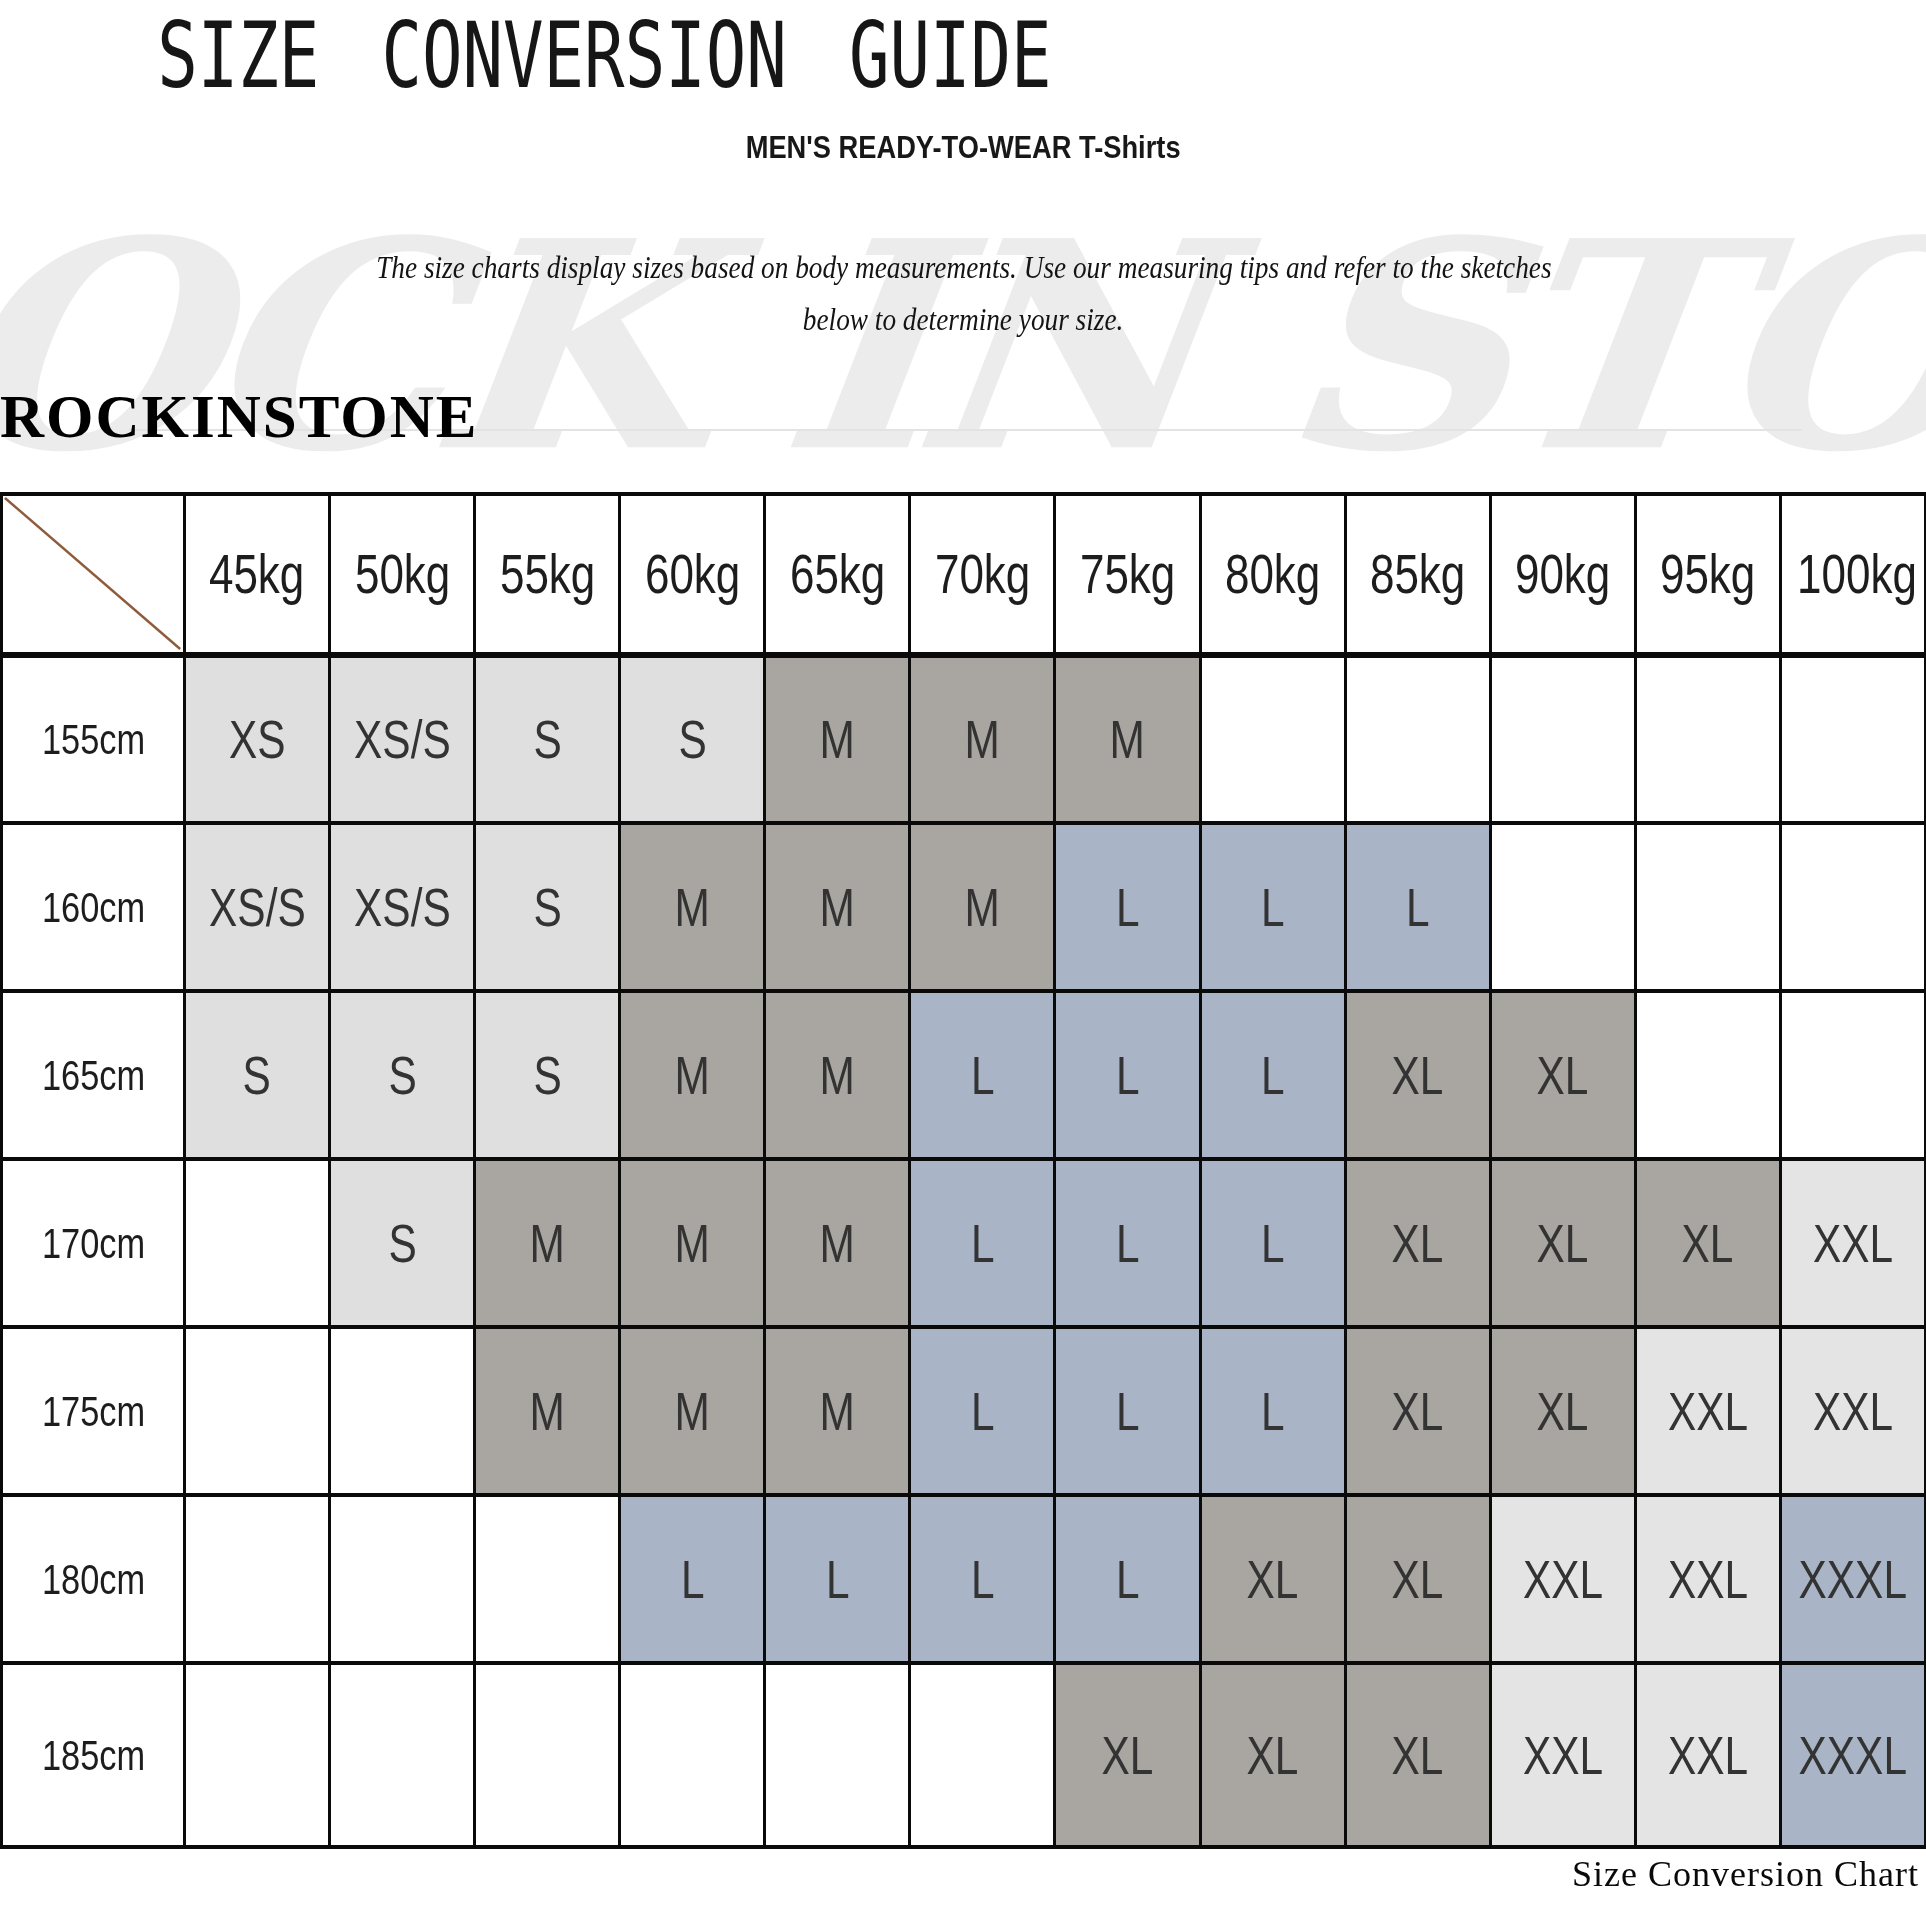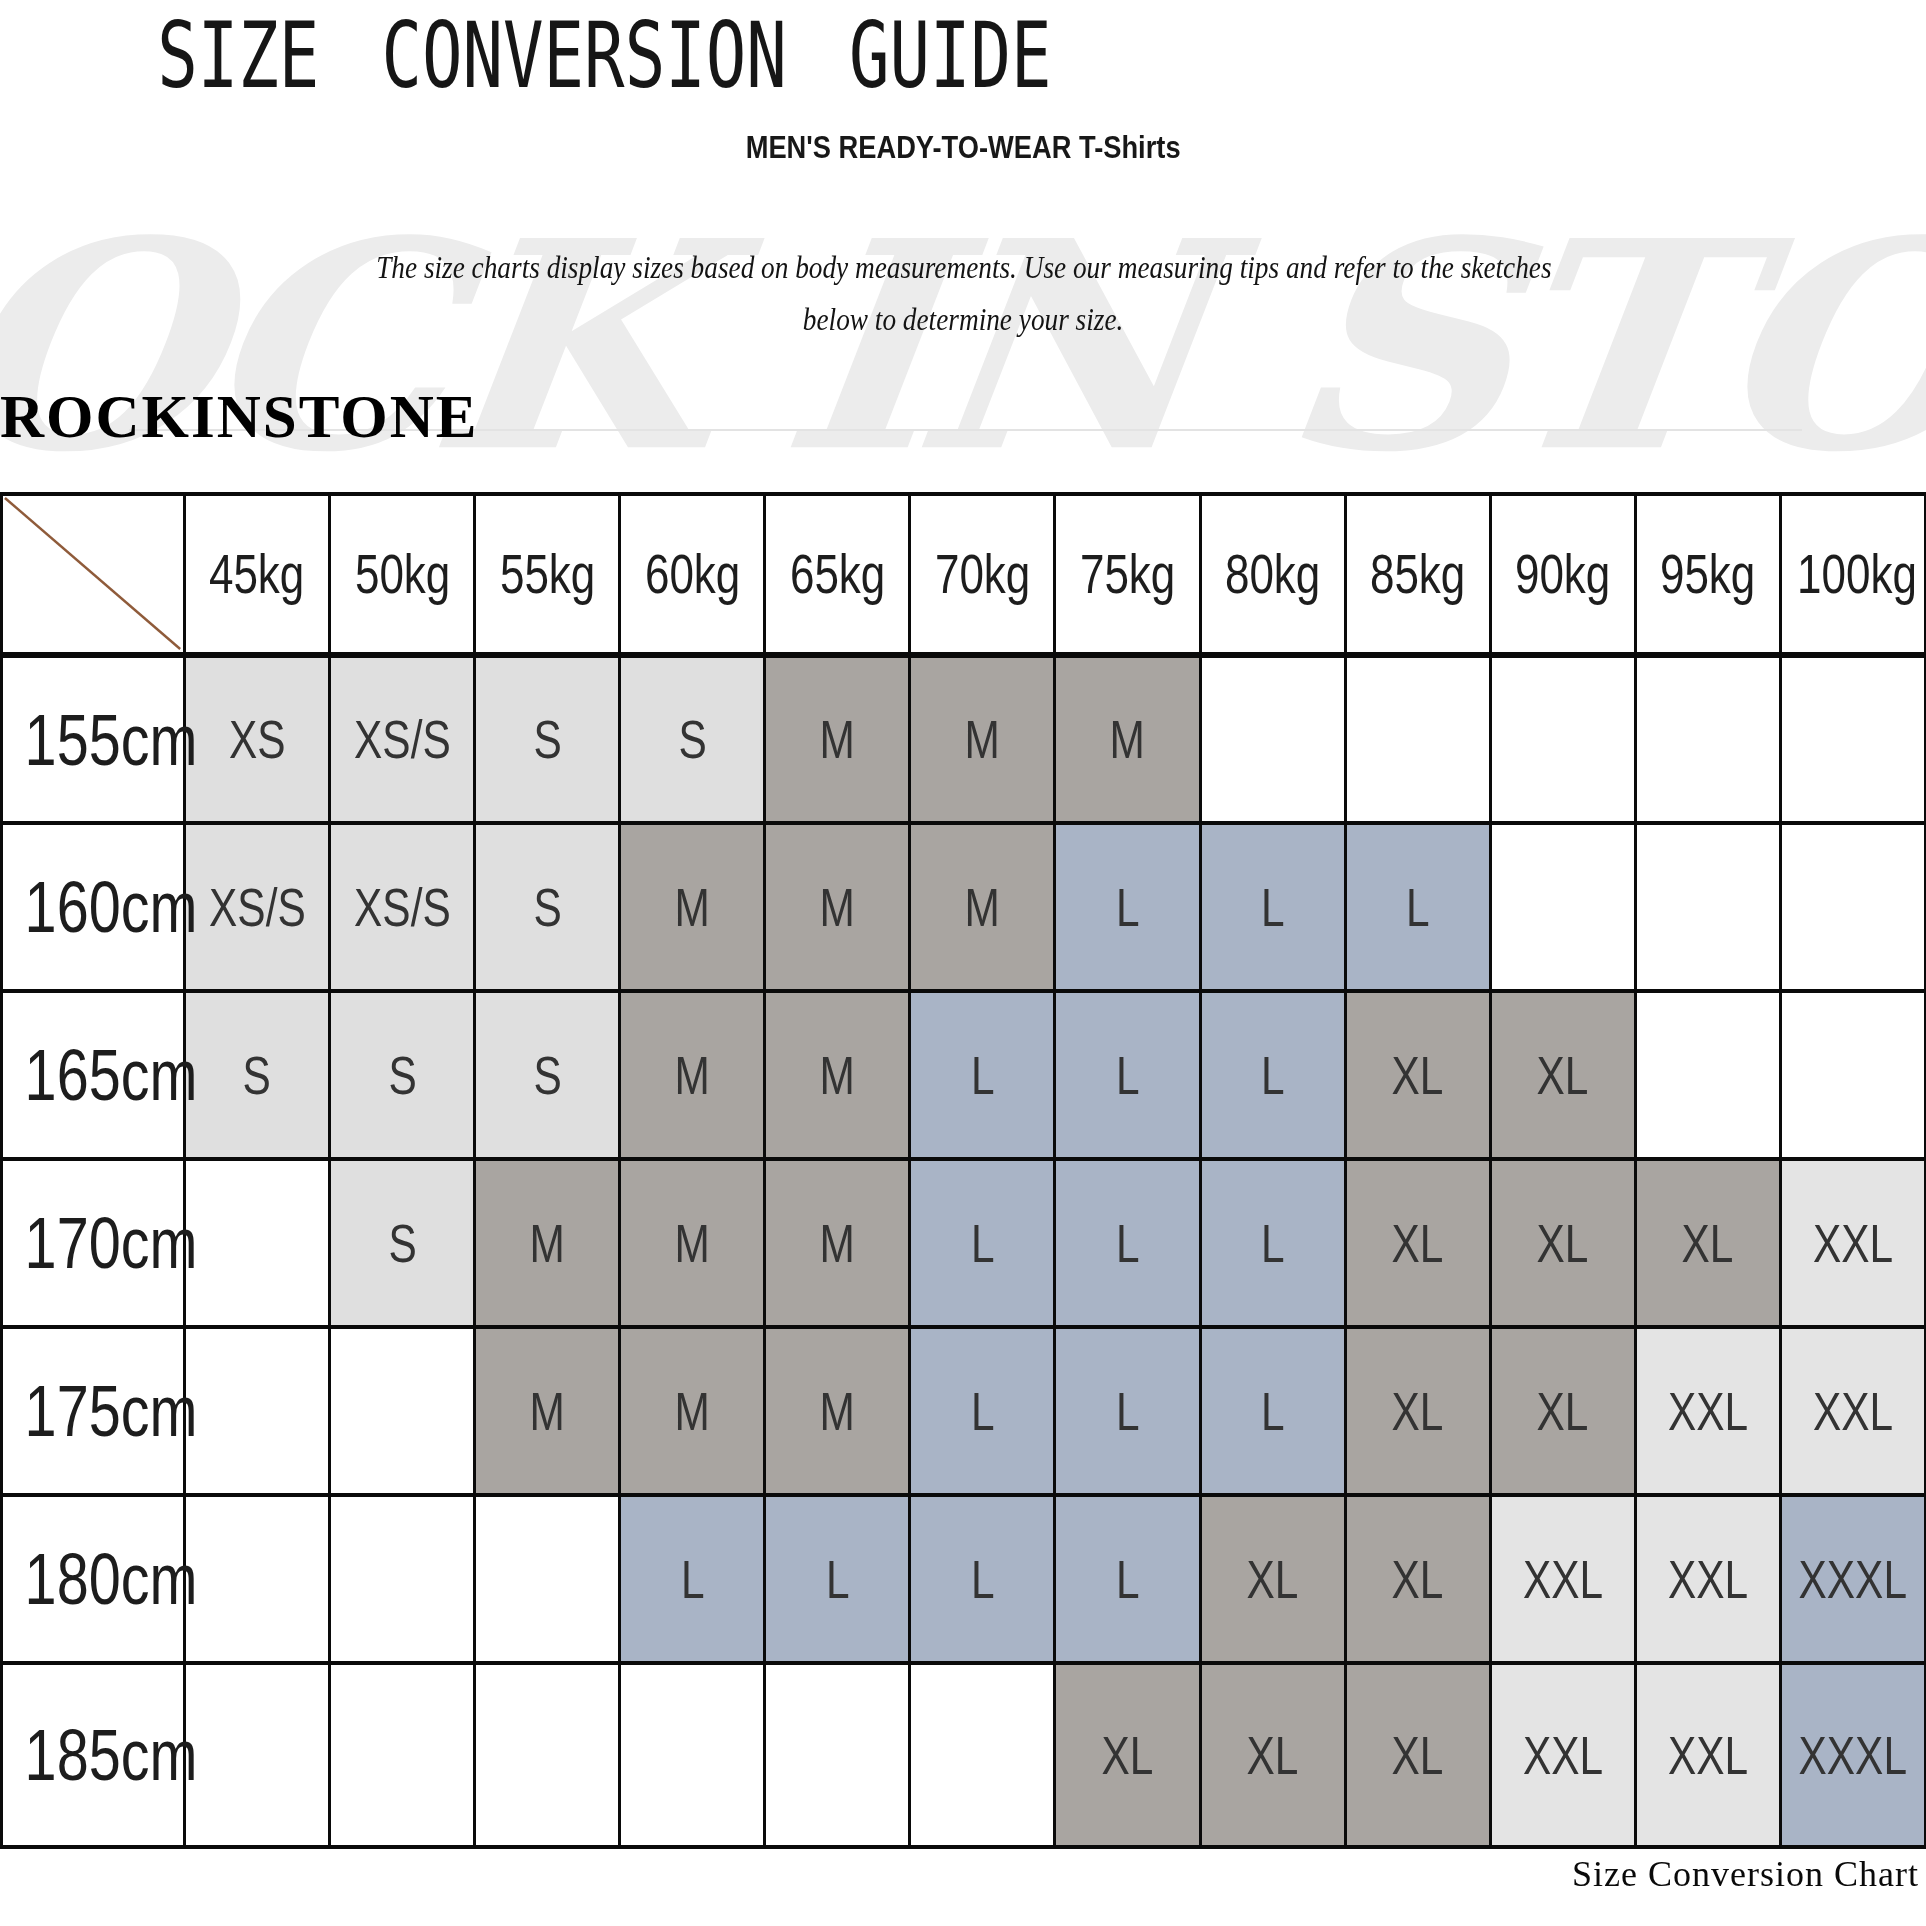--- a/index.html
+++ b/index.html
@@ -42,21 +42,21 @@
   th,td{border:3px solid #0a0a0a;border-top-width:4px;border-bottom-width:4px;
     text-align:center;vertical-align:middle;padding:0;background:#ffffff;}
   thead tr{height:161px;}
   tbody tr{height:168px;}
   tbody tr:last-child{height:184px;}
   thead th{border-bottom-width:6px;}
   th.corner{position:relative;}
   th.corner svg{position:absolute;top:0;left:0;width:100%;height:100%;display:block;}
   .squeeze-cell{display:inline-block;transform:scaleX(0.80);transform-origin:center;}
   th.weight{font-size:55px;font-weight:normal;color:#1d1d1d;}
-  th.height{font-size:72px;font-weight:normal;color:#1d1d1d;background:#ffffff;}
+  th.height{font-size:43px;font-weight:normal;color:#1d1d1d;background:#ffffff;}
   td.cell{font-size:53px;color:#333333;}
   td.c-light{background:var(--c-light);text-align:center;}
   td.c-taupe{background:var(--c-taupe);}
   td.c-blue{background:var(--c-blue);}
   td.c-lighter{background:var(--c-lighter);}
 
   
   .caption{position:absolute;top:1853px;right:8px;
     font-family:"Liberation Serif",serif;font-size:36px;color:#0a0a0a;
     letter-spacing:1px;z-index:2;}

